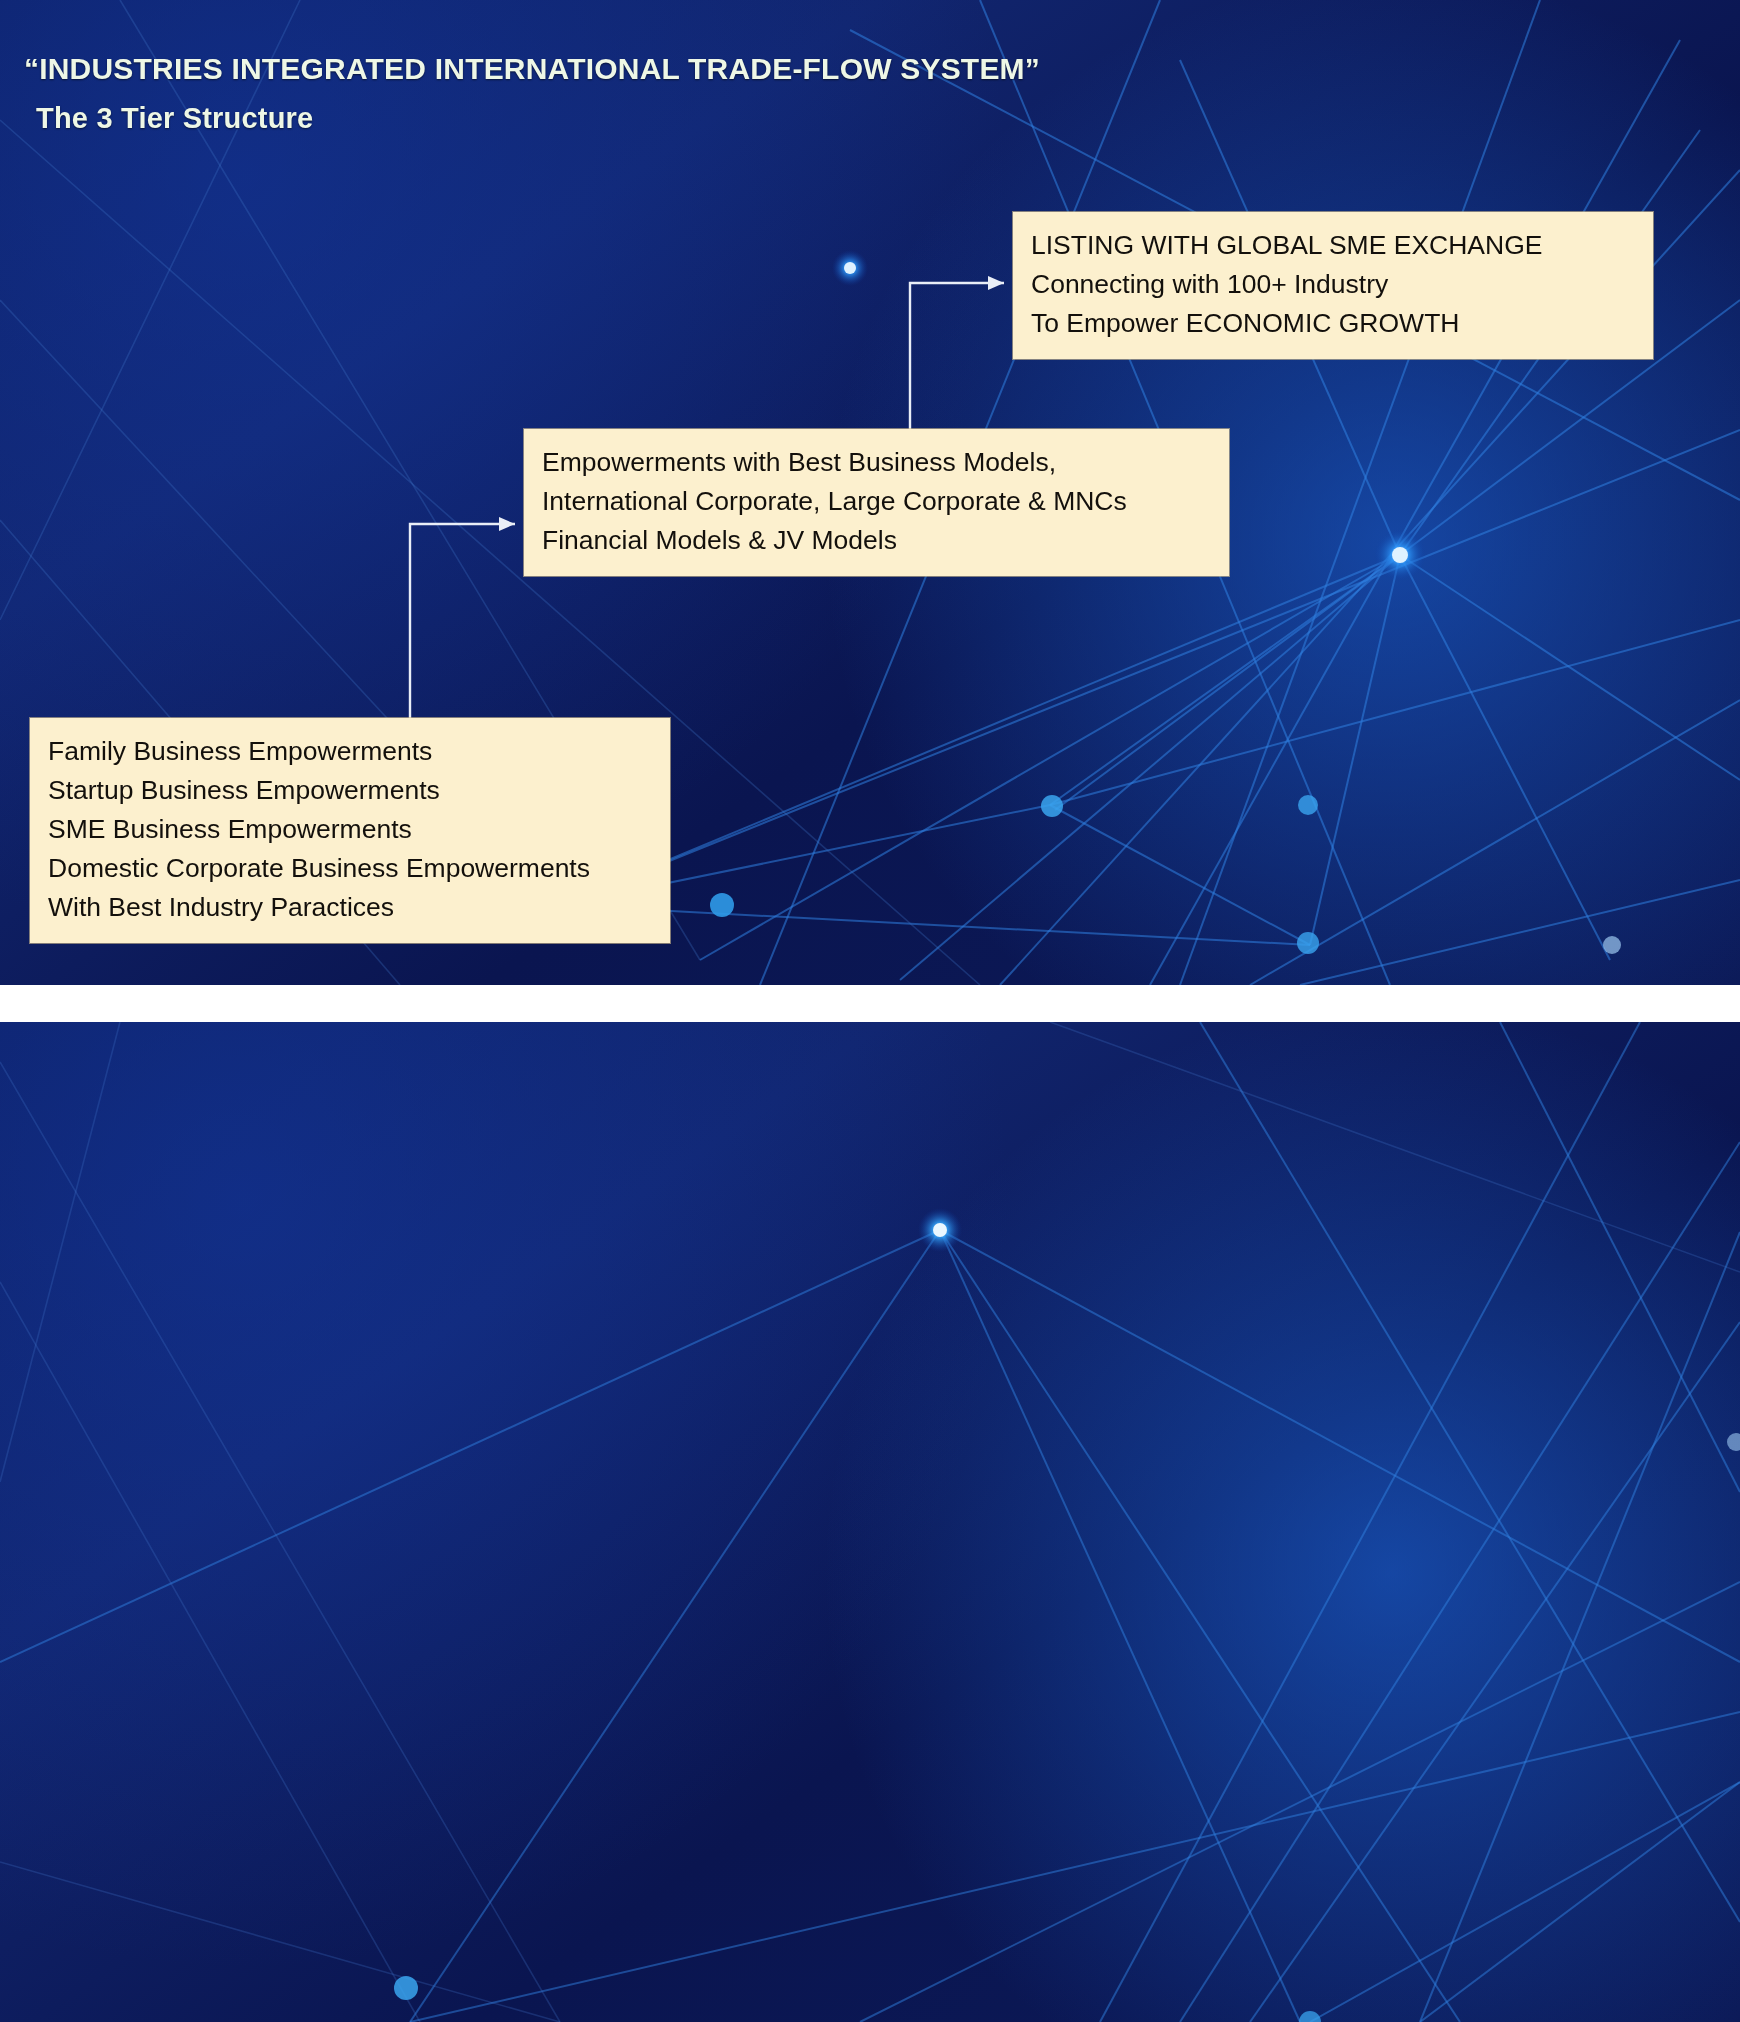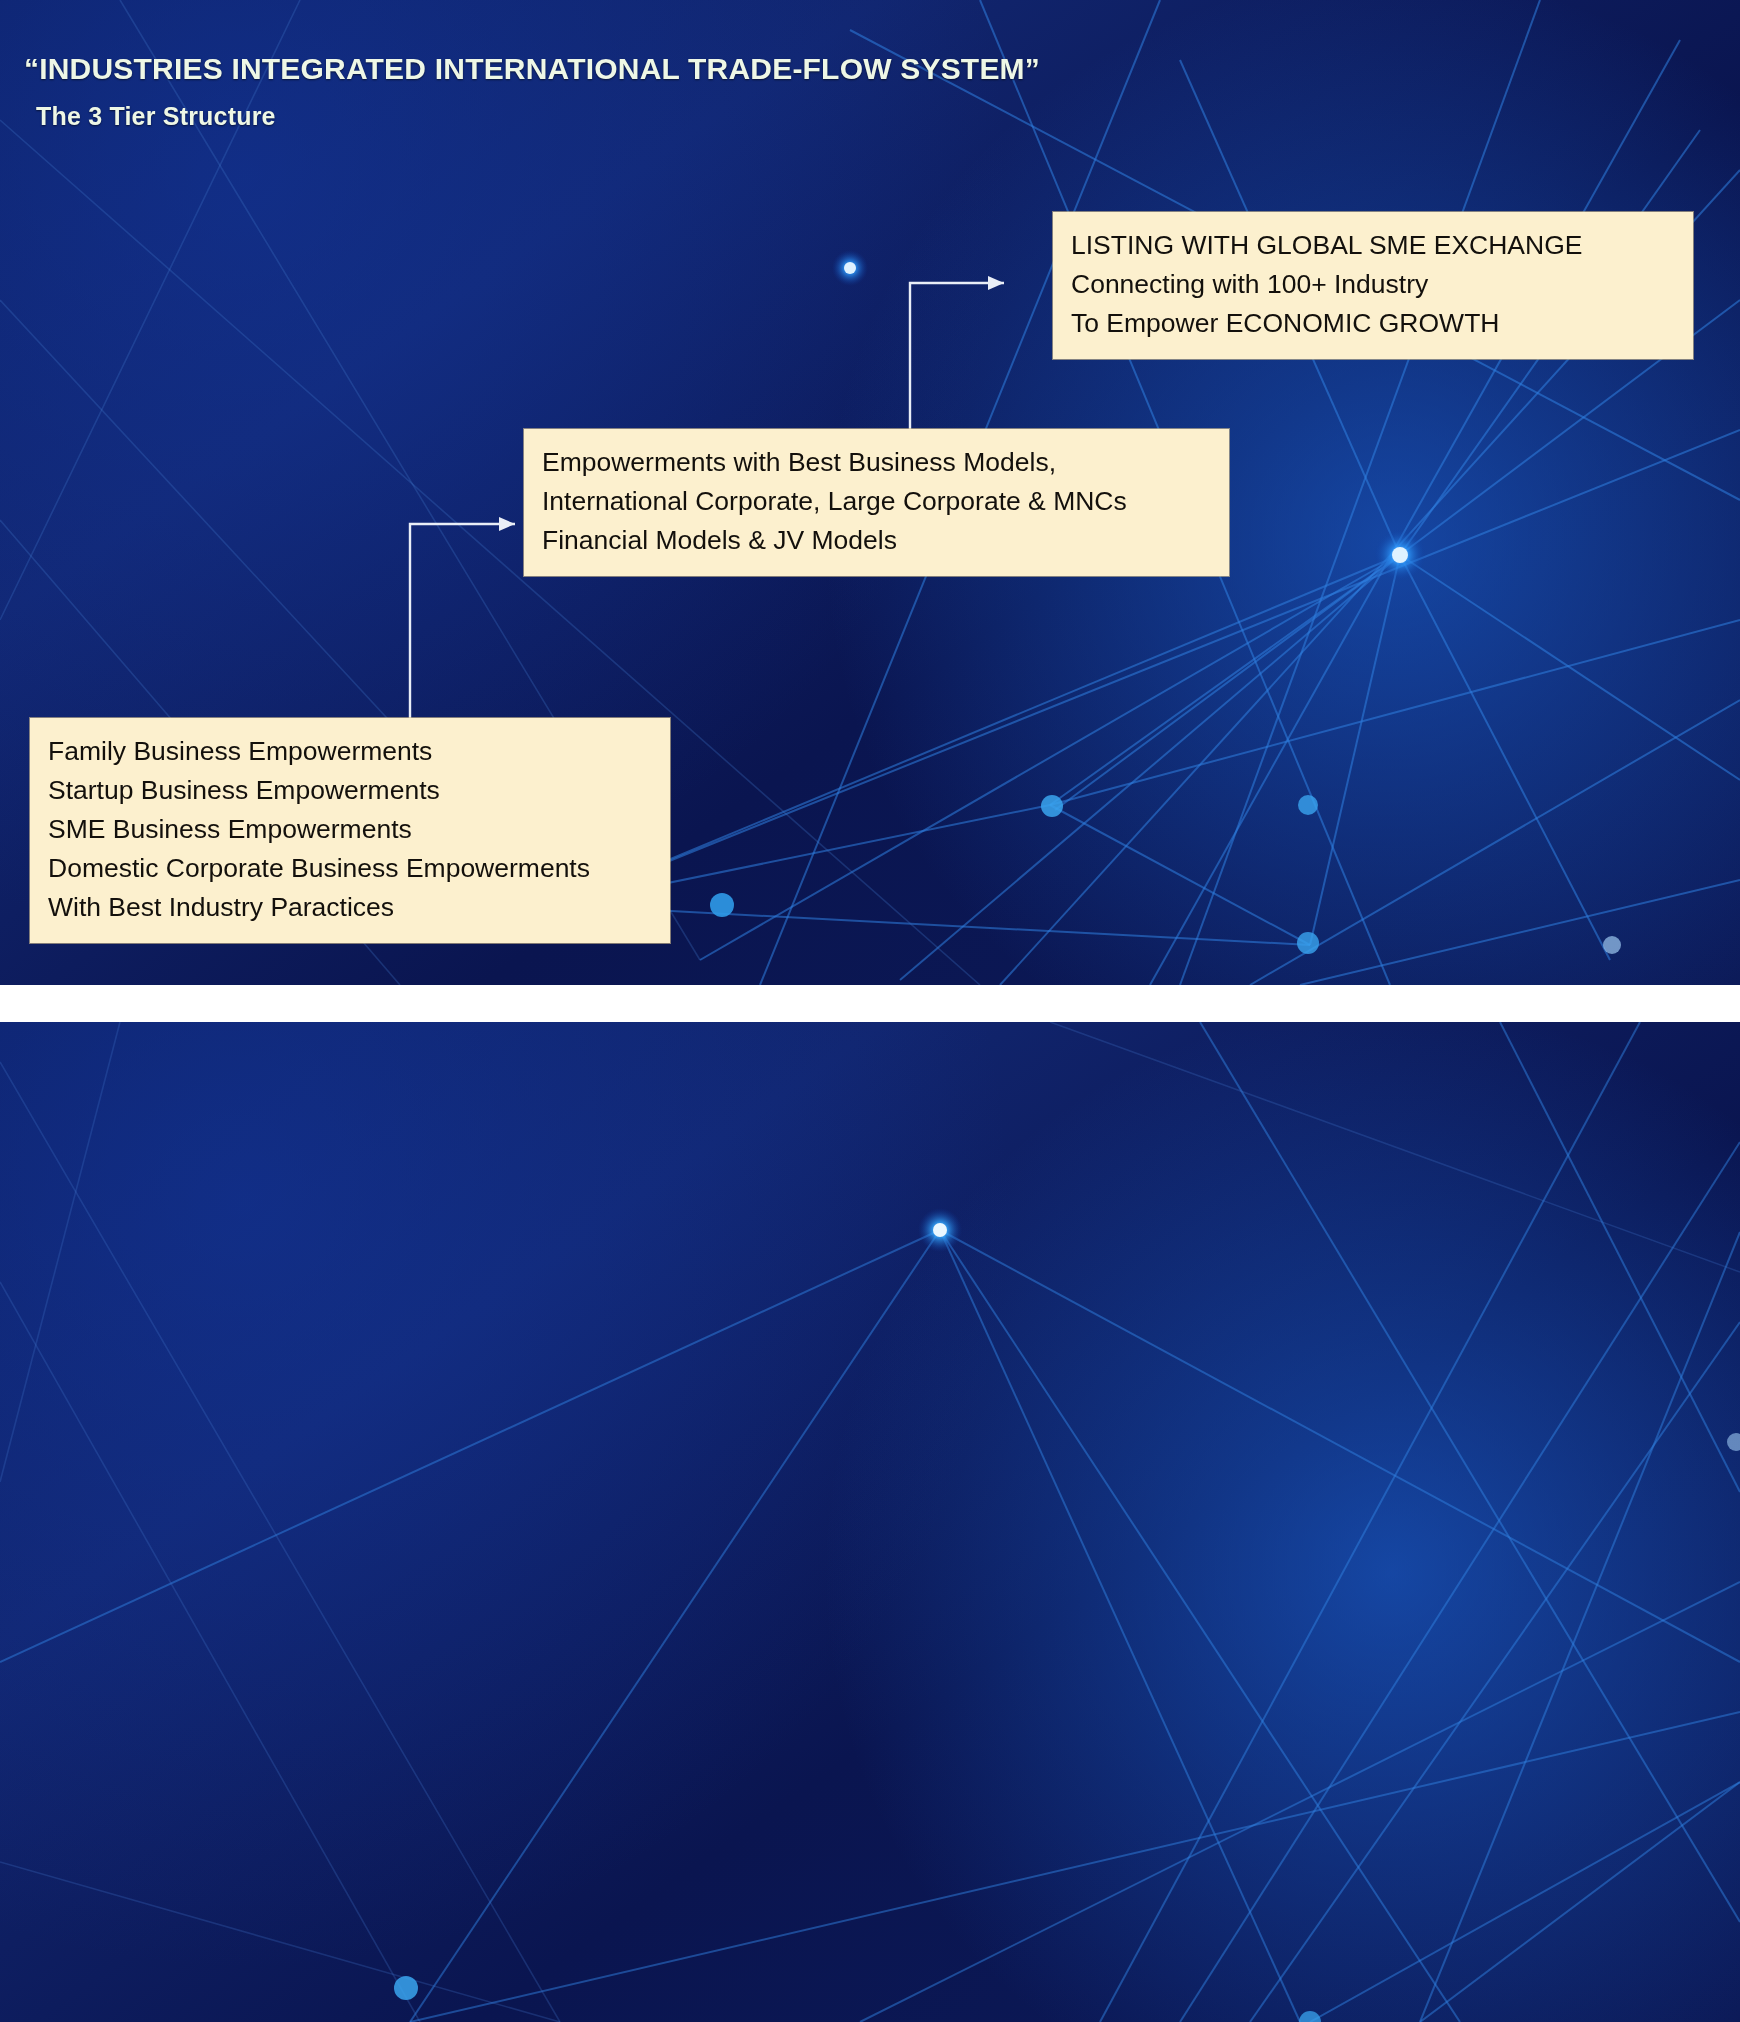--- a/index.html
+++ b/index.html
@@ -34,37 +34,37 @@
   
   .slide-title {
     position: absolute;
     color: #eef7e6;
     font-weight: bold;
     letter-spacing: 0.2px;
     text-shadow: 0 1px 2px rgba(0,0,0,.55);
     white-space: nowrap;
   }
   .title-line1 { font-size: 30px; }
-  .title-line2 { font-size: 25px; }
+  .title-line2 { font-size: 29px; }
 
   #s1-title-1 { left: 24px; top: 52px; }
   #s1-title-2 { left: 36px; top: 102px; }
 
   
   .callout {
     position: absolute;
     background: #fcf0ce;
     color: #13100c;
     font-size: 26.5px;
     line-height: 39px;
     padding: 14px 18px 16px 18px;
     box-sizing: border-box;
     box-shadow: 0 0 0 1px rgba(210,190,140,.6);
   }
-  #box-listing  { left: 1013px; top: 212px;  width: 640px; margin-left: 40px; }
+  #box-listing  { left: 1013px; top: 212px;  width: 640px; }
   #box-intl     { left: 524px;  top: 429px;  width: 705px; }
   #box-family   { left: 30px;   top: 718px;  width: 640px; }
   .callout .ln { display: block; white-space: nowrap; }
 
   
   .conn { position: absolute; stroke: #e9eef7; stroke-width: 2.4; fill: none; }
   .conn-svg { position: absolute; left: 0; top: 0; pointer-events: none; }
 
   .gap { position: absolute; left: 0; top: 985px; width: 1740px; height: 37px; background: #ffffff; }
 </style>

